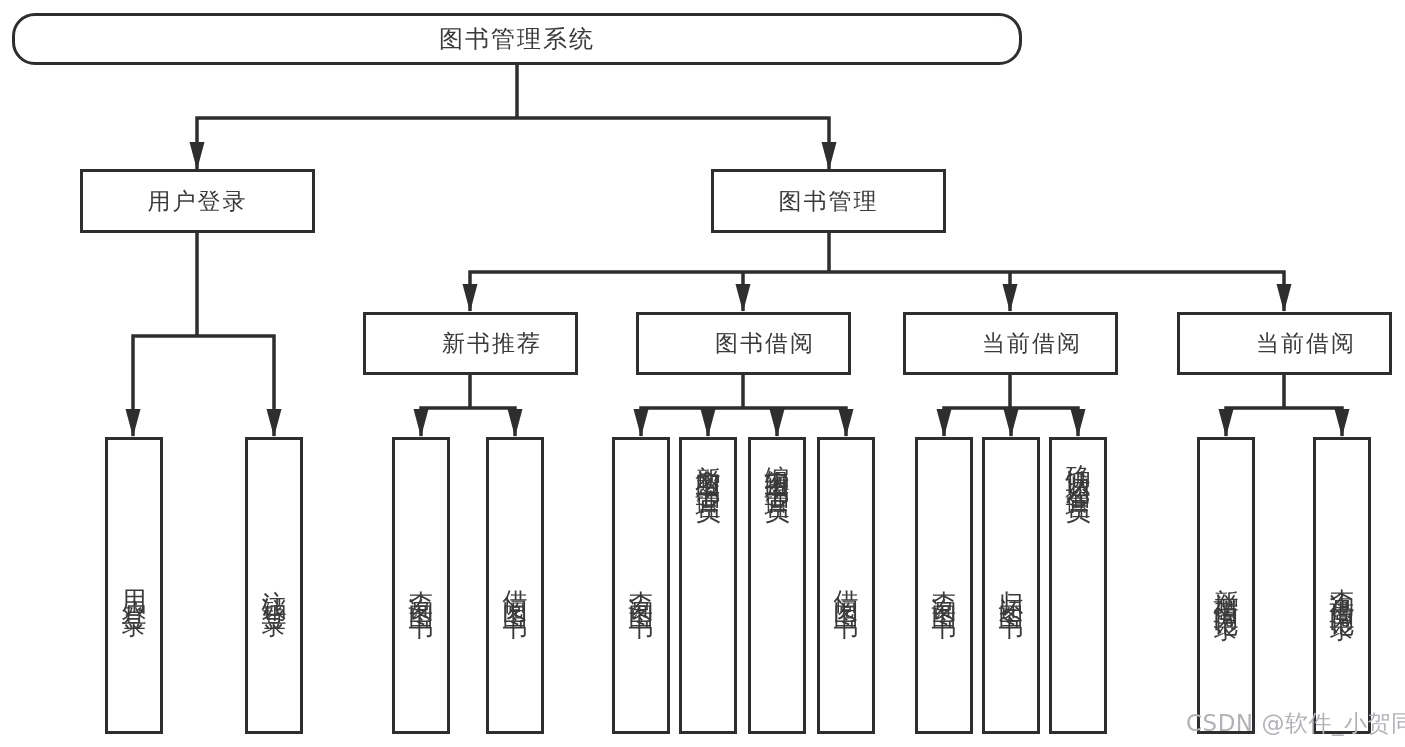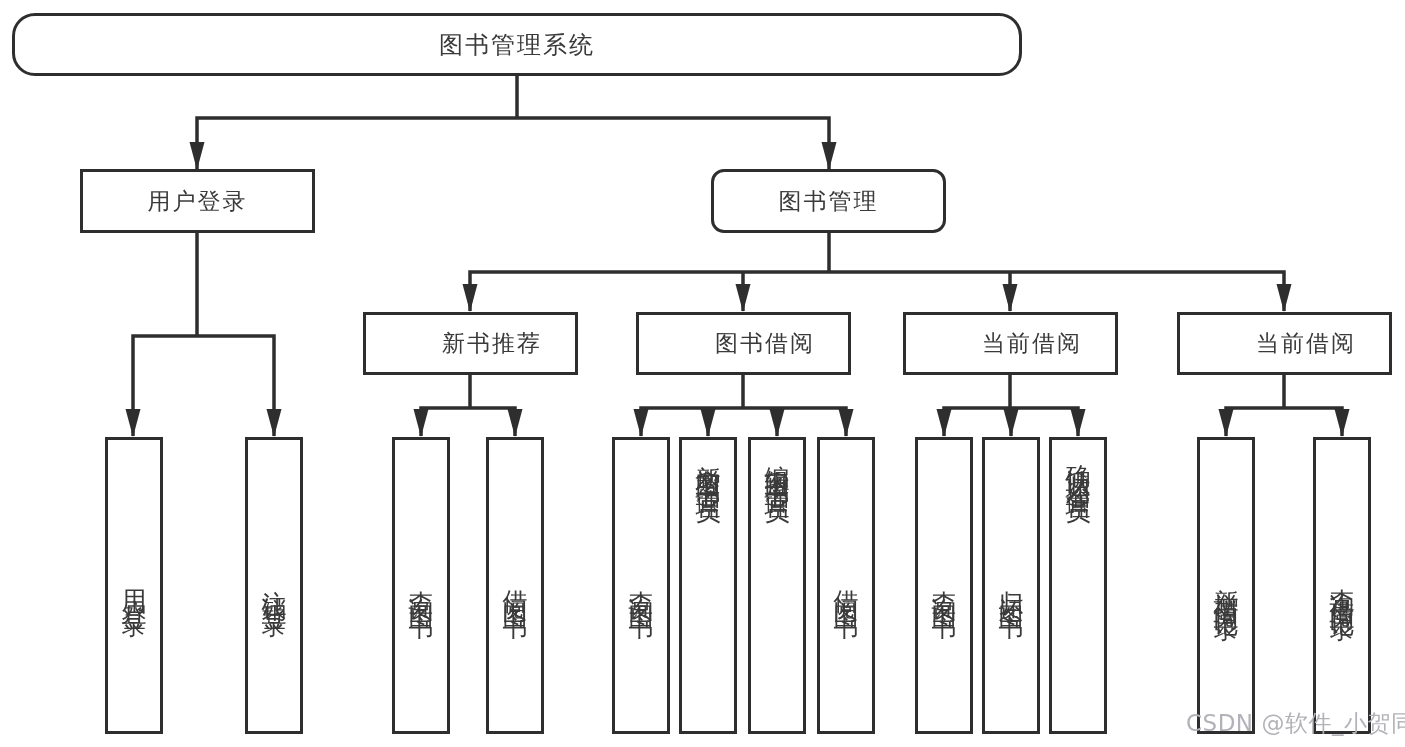--- a/index.html
+++ b/index.html
@@ -33,21 +33,21 @@
   .node {
     position: absolute;
     background: var(--box_bg);
     border: 3px solid var(--line);
     display: flex;
     align-items: center;
     justify-content: center;
     z-index: 2;
     line-height: 1;
   }
-  .node-root { left: 12px; top: 13px; width: 1010px; height: 63px; border-radius: 23px; }
+  .node-root { left: 12px; top: 13px; width: 1010px; height: 52px; border-radius: 23px; }
   .node-root span { font-size: 24px; letter-spacing: 2px; }
   .node-l1 { top: 169px; width: 235px; height: 64px; }
   .node-l1 span, .node-l2 span { font-size: 23px; letter-spacing: 2px; }
   .node-l2 { top: 312px; width: 215px; height: 63px; padding-left: 43px; }
   .leaf { top: 437px; width: 58px; height: 297px; }
   .leaf span {
     writing-mode: vertical-rl;
     text-orientation: mixed;
     font-size: 25px;
     letter-spacing: 8px;
@@ -122,21 +122,21 @@
     </g>
   </svg>
 
   <div class="node node-root">
     <span>图书管理系统</span>
   </div>
 
   <div class="node node-l1" style="left:80px;">
     <span>用户登录</span>
   </div>
-  <div class="node node-l1" style="left:711px;border-radius:13px;">
+  <div class="node node-l1" style="left:711px;">
     <span>图书管理</span>
   </div>
 
   <div class="node node-l2" style="left:363px;">
     <span>新书推荐</span>
   </div>
   <div class="node node-l2" style="left:903px;">
     <span>当前借阅</span>
   </div>
   <div class="node node-l2" style="left:636px;">

